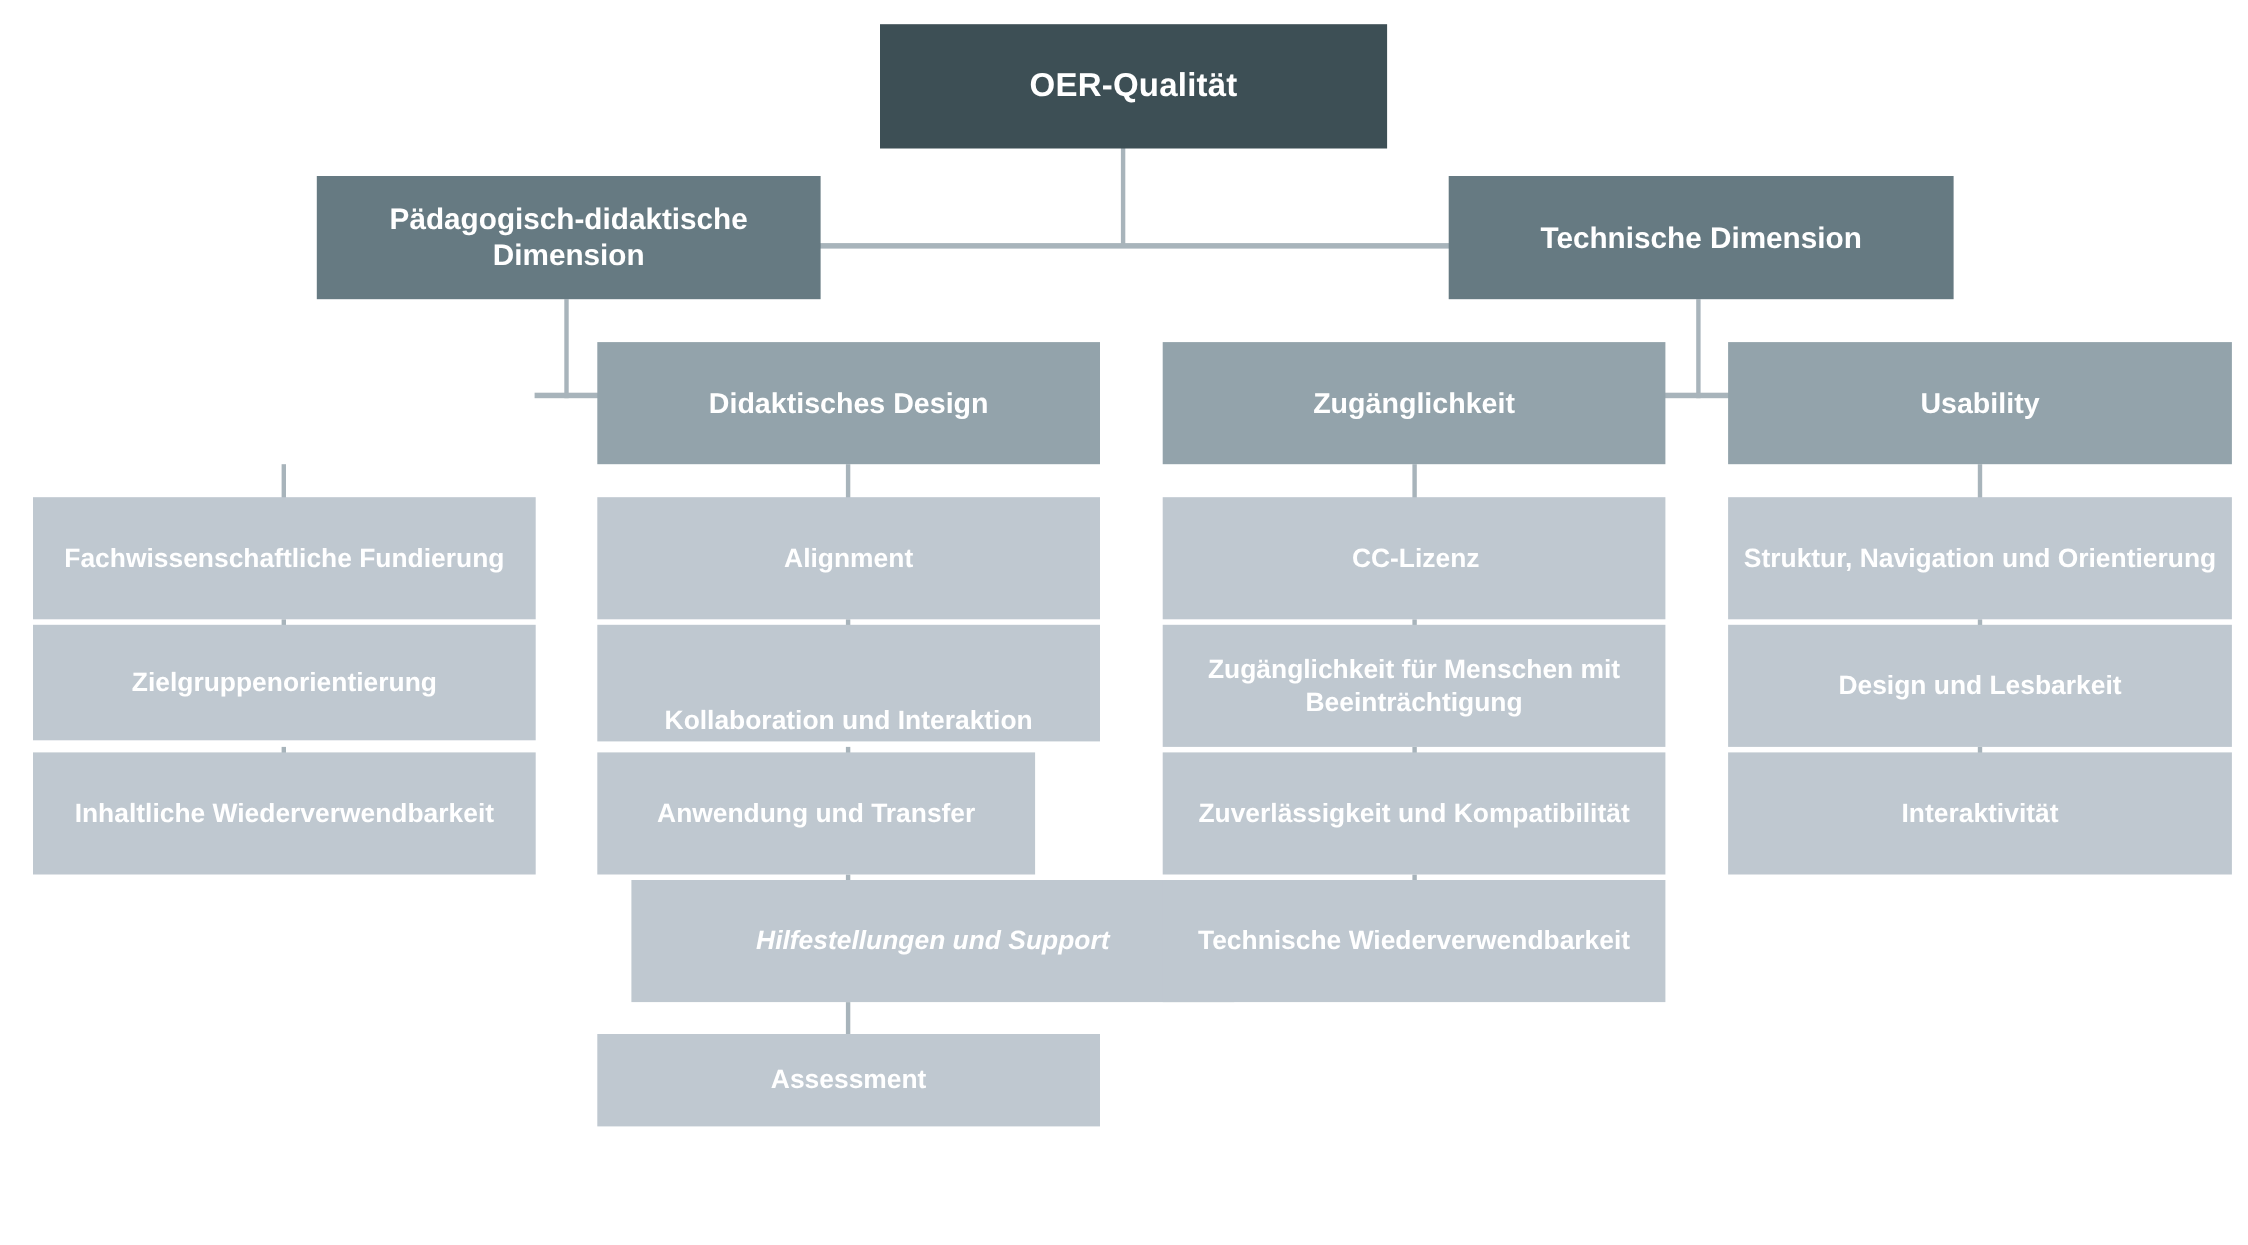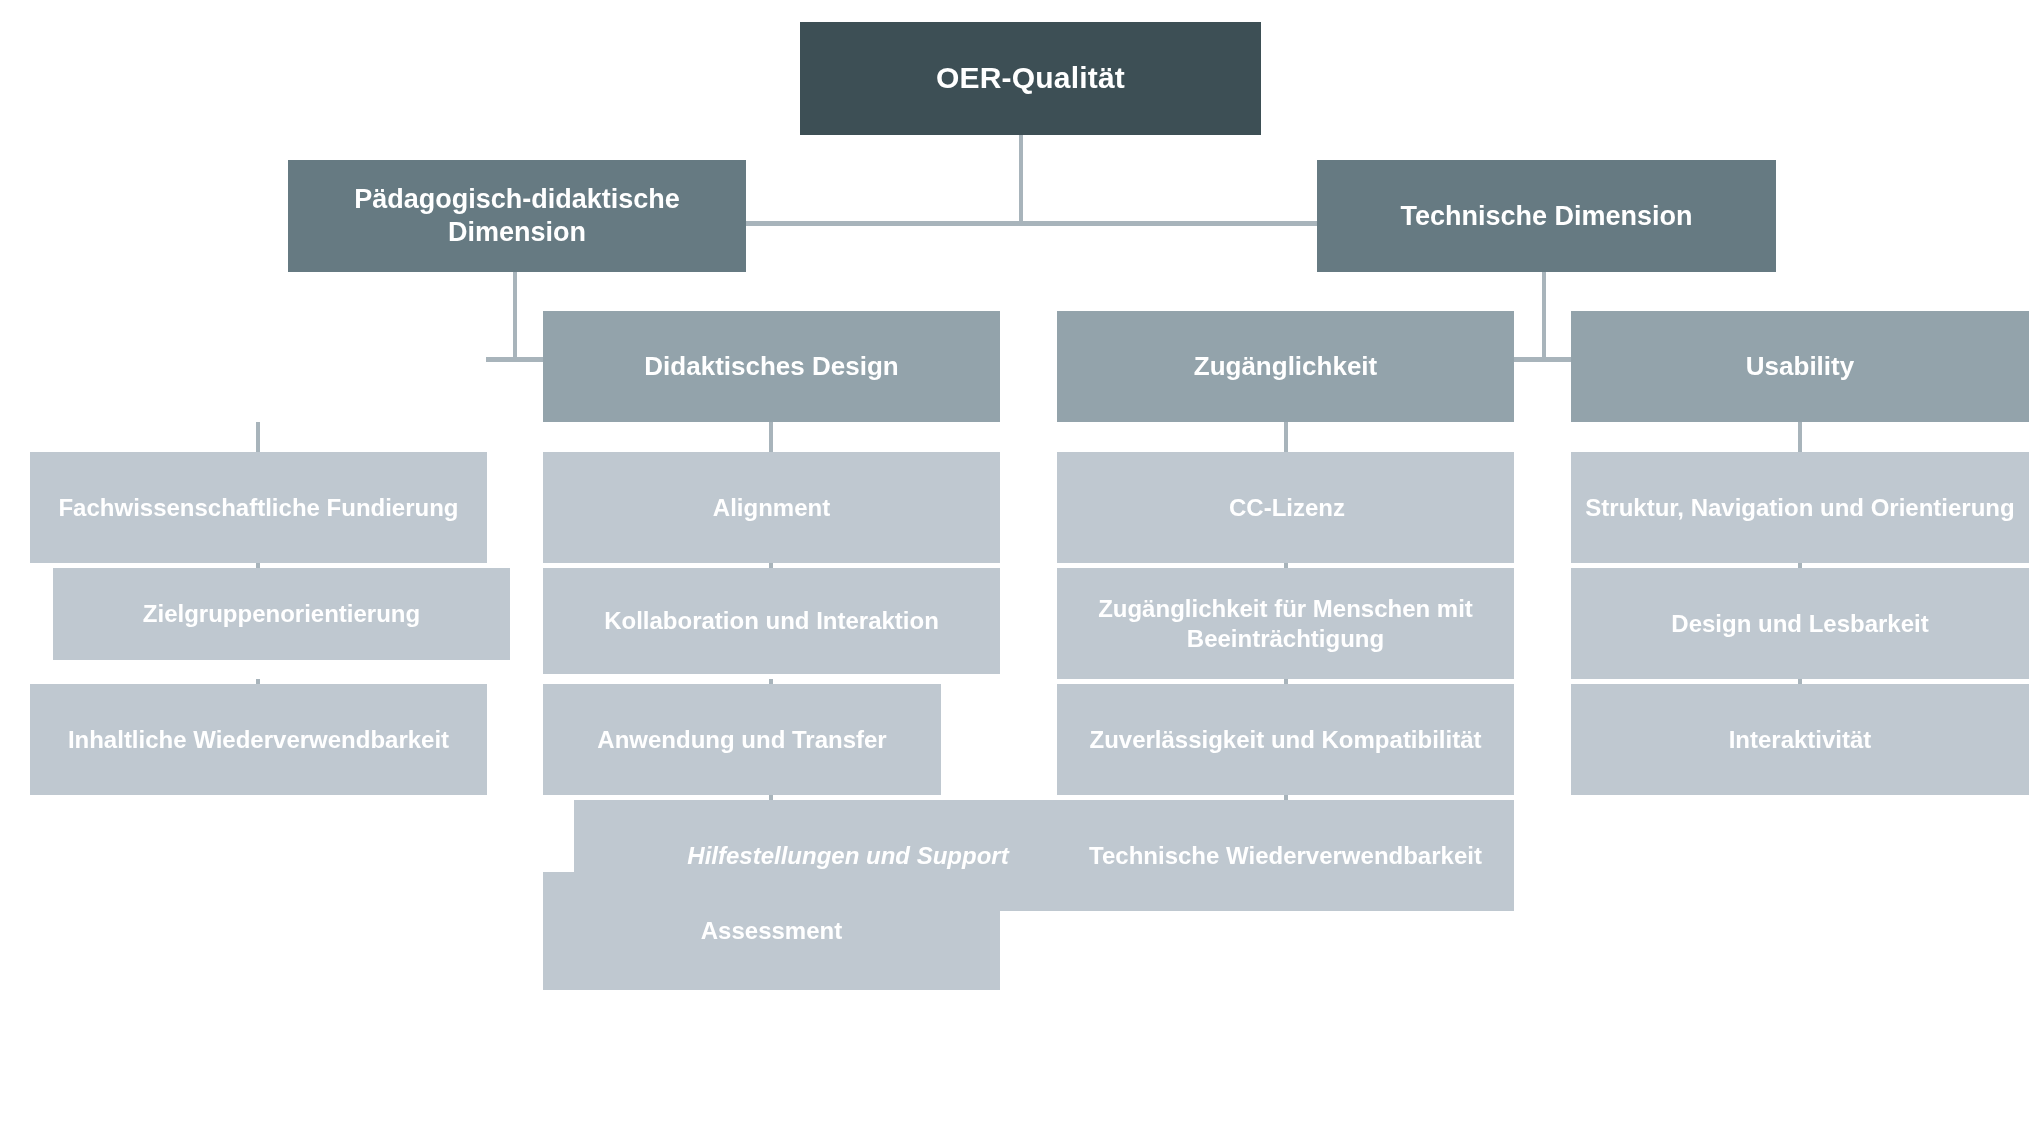--- a/index.html
+++ b/index.html
@@ -72,40 +72,40 @@
   <div class="node lvl-cat" style="left:1057px;top:311px;width:457px;height:111px;">
     <span>Zugänglichkeit</span>
   </div>
   <div class="node lvl-cat" style="left:1571px;top:311px;width:458px;height:111px;">
     <span>Usability</span>
   </div>
 
   <div class="node lvl-leaf" style="left:30px;top:452px;width:457px;height:111px;">
     <span>Fachwissenschaftliche Fundierung</span>
   </div>
-  <div class="node lvl-leaf" style="left:30px;top:568px;width:457px;height:92px;margin-left:23px;">
+  <div class="node lvl-leaf" style="left:30px;top:568px;width:457px;height:105px;">
     <span>Zielgruppenorientierung</span>
   </div>
   <div class="node lvl-leaf" style="left:30px;top:684px;width:457px;height:111px;">
     <span>Inhaltliche Wiederverwendbarkeit</span>
   </div>
 
   <div class="node lvl-leaf" style="left:543px;top:452px;width:457px;height:111px;">
     <span>Alignment</span>
   </div>
-  <div class="node lvl-leaf" style="left:543px;top:568px;width:457px;height:106px;">
+  <div class="node lvl-leaf" style="left:543px;top:568px;width:457px;height:106px;align-items:flex-end;">
     <span>Kollaboration und Interaktion</span>
   </div>
   <div class="node lvl-leaf" style="left:543px;top:684px;width:398px;height:111px;">
     <span>Anwendung und Transfer</span>
   </div>
   <div class="node lvl-leaf" style="left:574px;top:800px;width:548px;height:111px;font-style:italic;">
     <span>Hilfestellungen und Support</span>
   </div>
-  <div class="node lvl-leaf" style="left:543px;top:872px;width:457px;height:118px;">
+  <div class="node lvl-leaf" style="left:543px;top:940px;width:457px;height:84px;">
     <span>Assessment</span>
   </div>
 
   <div class="node lvl-leaf" style="left:1057px;top:452px;width:457px;height:111px;padding-left:13px;">
     <span>CC-Lizenz</span>
   </div>
   <div class="node lvl-leaf" style="left:1057px;top:568px;width:457px;height:111px;">
     <span>Zugänglichkeit für Menschen mit Beeinträchtigung</span>
   </div>
   <div class="node lvl-leaf" style="left:1057px;top:684px;width:457px;height:111px;">

